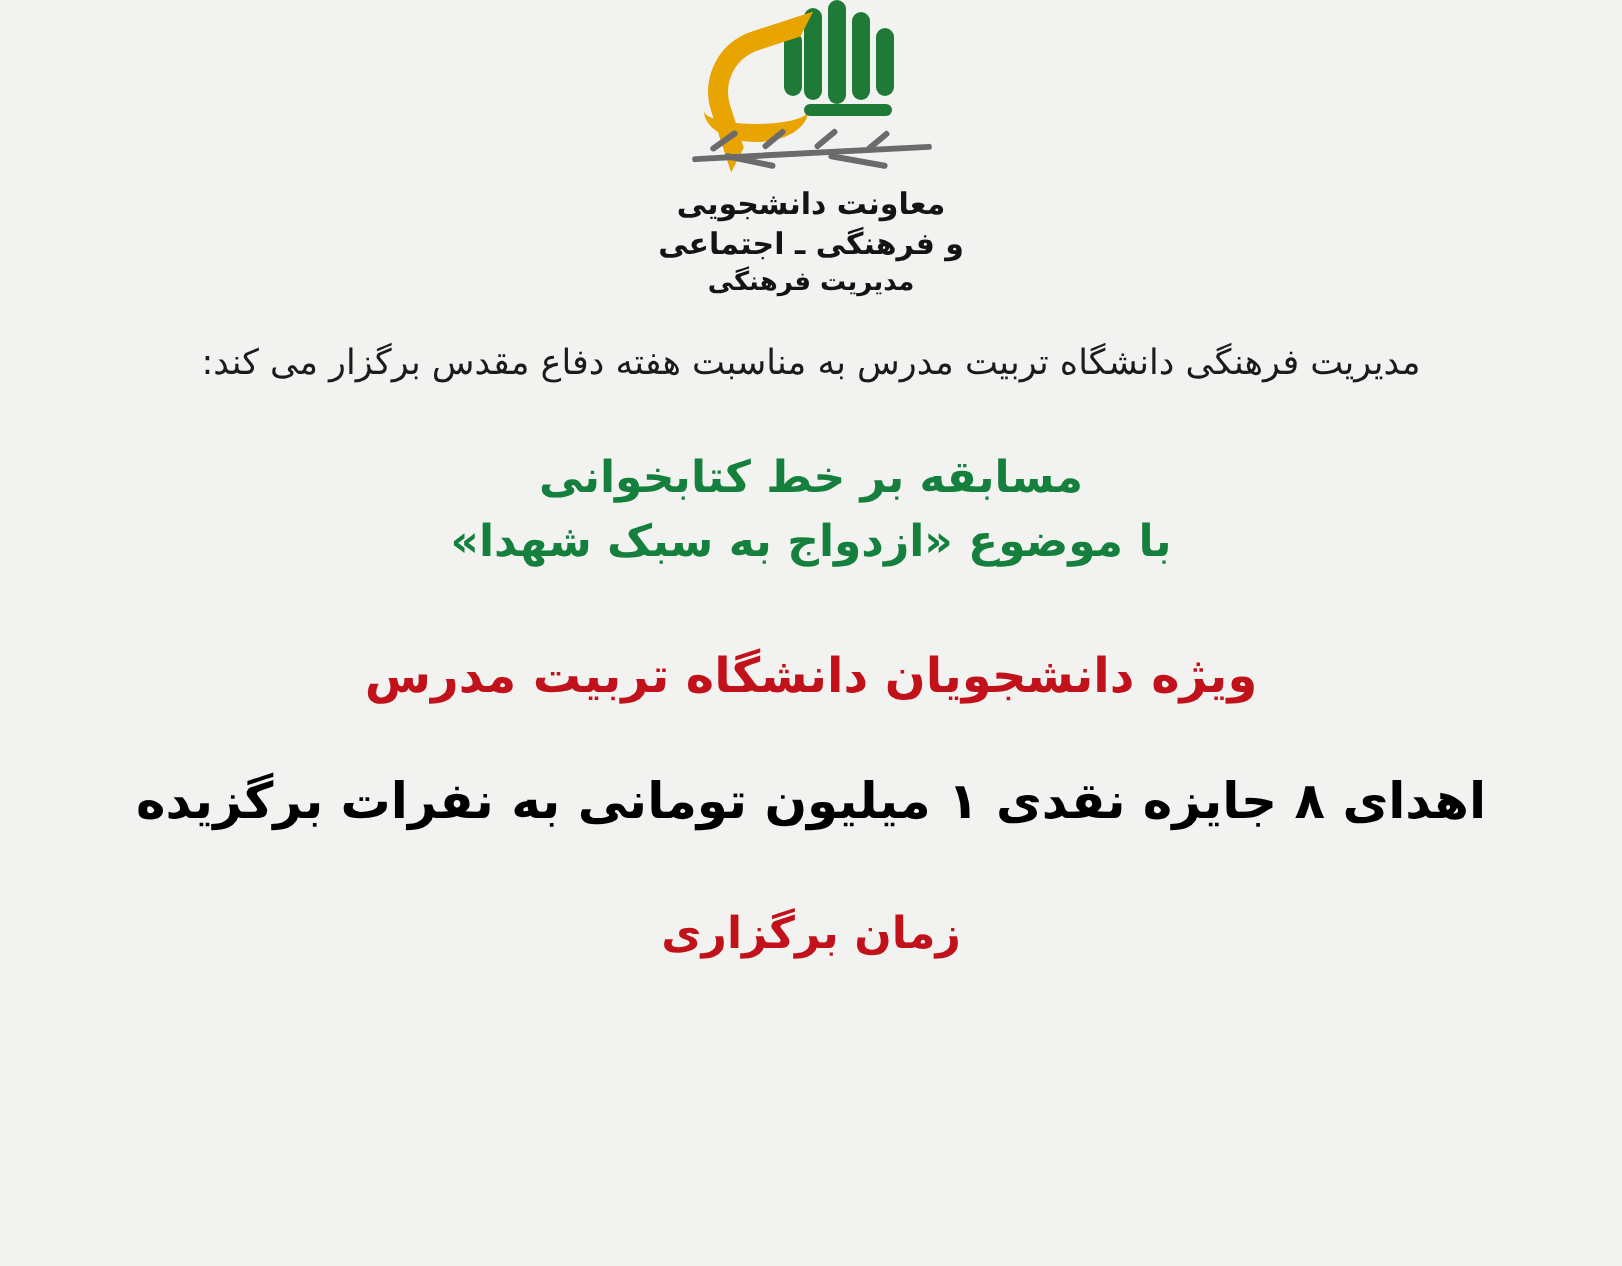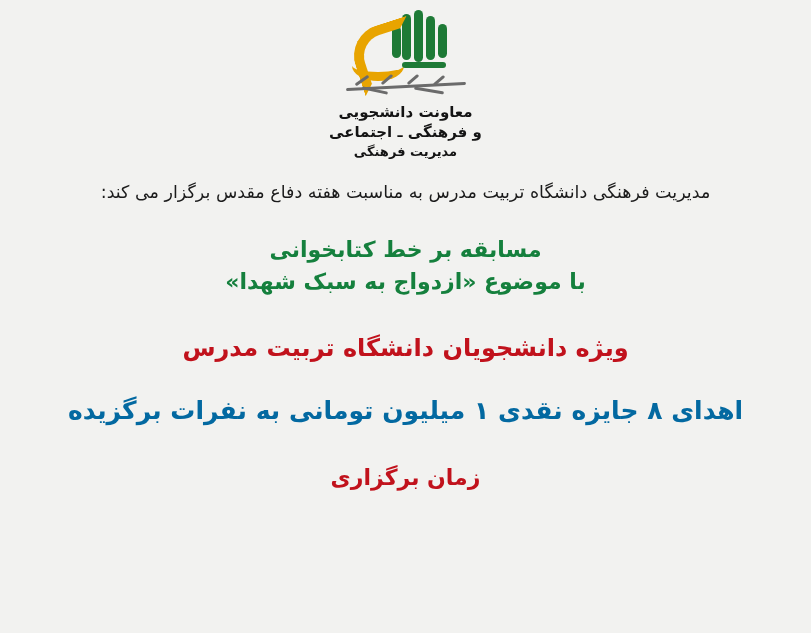--- a/index.html
+++ b/index.html
@@ -15,21 +15,21 @@
   }
   .poster {
     position: relative;
     width: 811px;
     height: 633px;
     background: #f2f2f0;
     display: flex;
     flex-direction: column;
     align-items: center;
     box-sizing: border-box;
-    padding-top: 10px;
+    padding-top: 0;
   }
 
   
   .logo-block {
     display: flex;
     flex-direction: column;
     align-items: center;
     width: 100%;
   }
   .logo-mark {
@@ -109,21 +109,21 @@
   .subtitle {
     margin-top: 36px;
     text-align: center;
     color: #c1121c;
     font-weight: bold;
     font-size: 24px;
   }
   .prize {
     margin-top: 34px;
     text-align: center;
-    color: #0369a1;
+    color: #000000;
     font-weight: bold;
     font-size: 25px;
   }
   .when-label {
     margin-top: 40px;
     text-align: center;
     color: #c1121c;
     font-weight: bold;
     font-size: 22px;
   }

